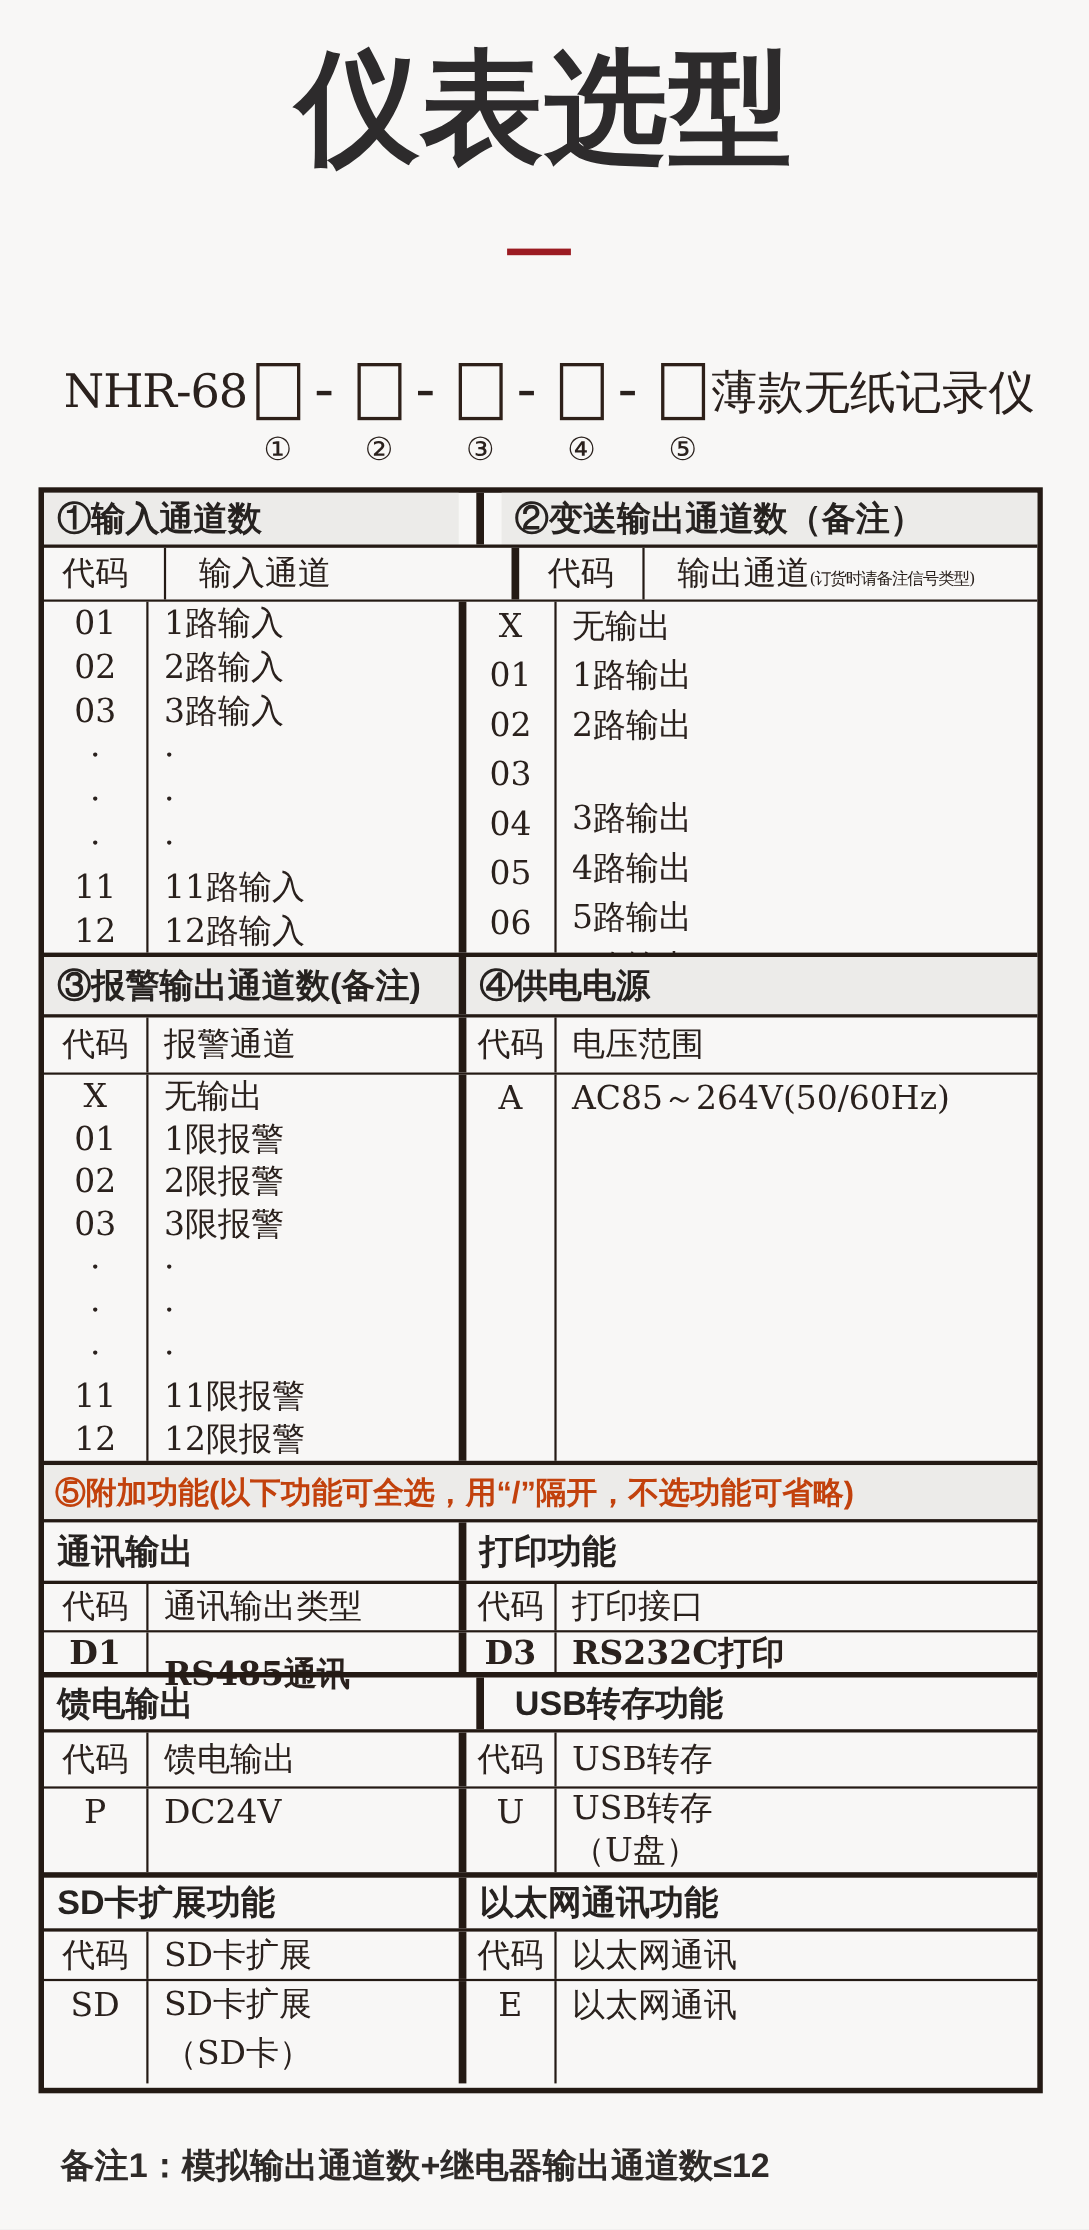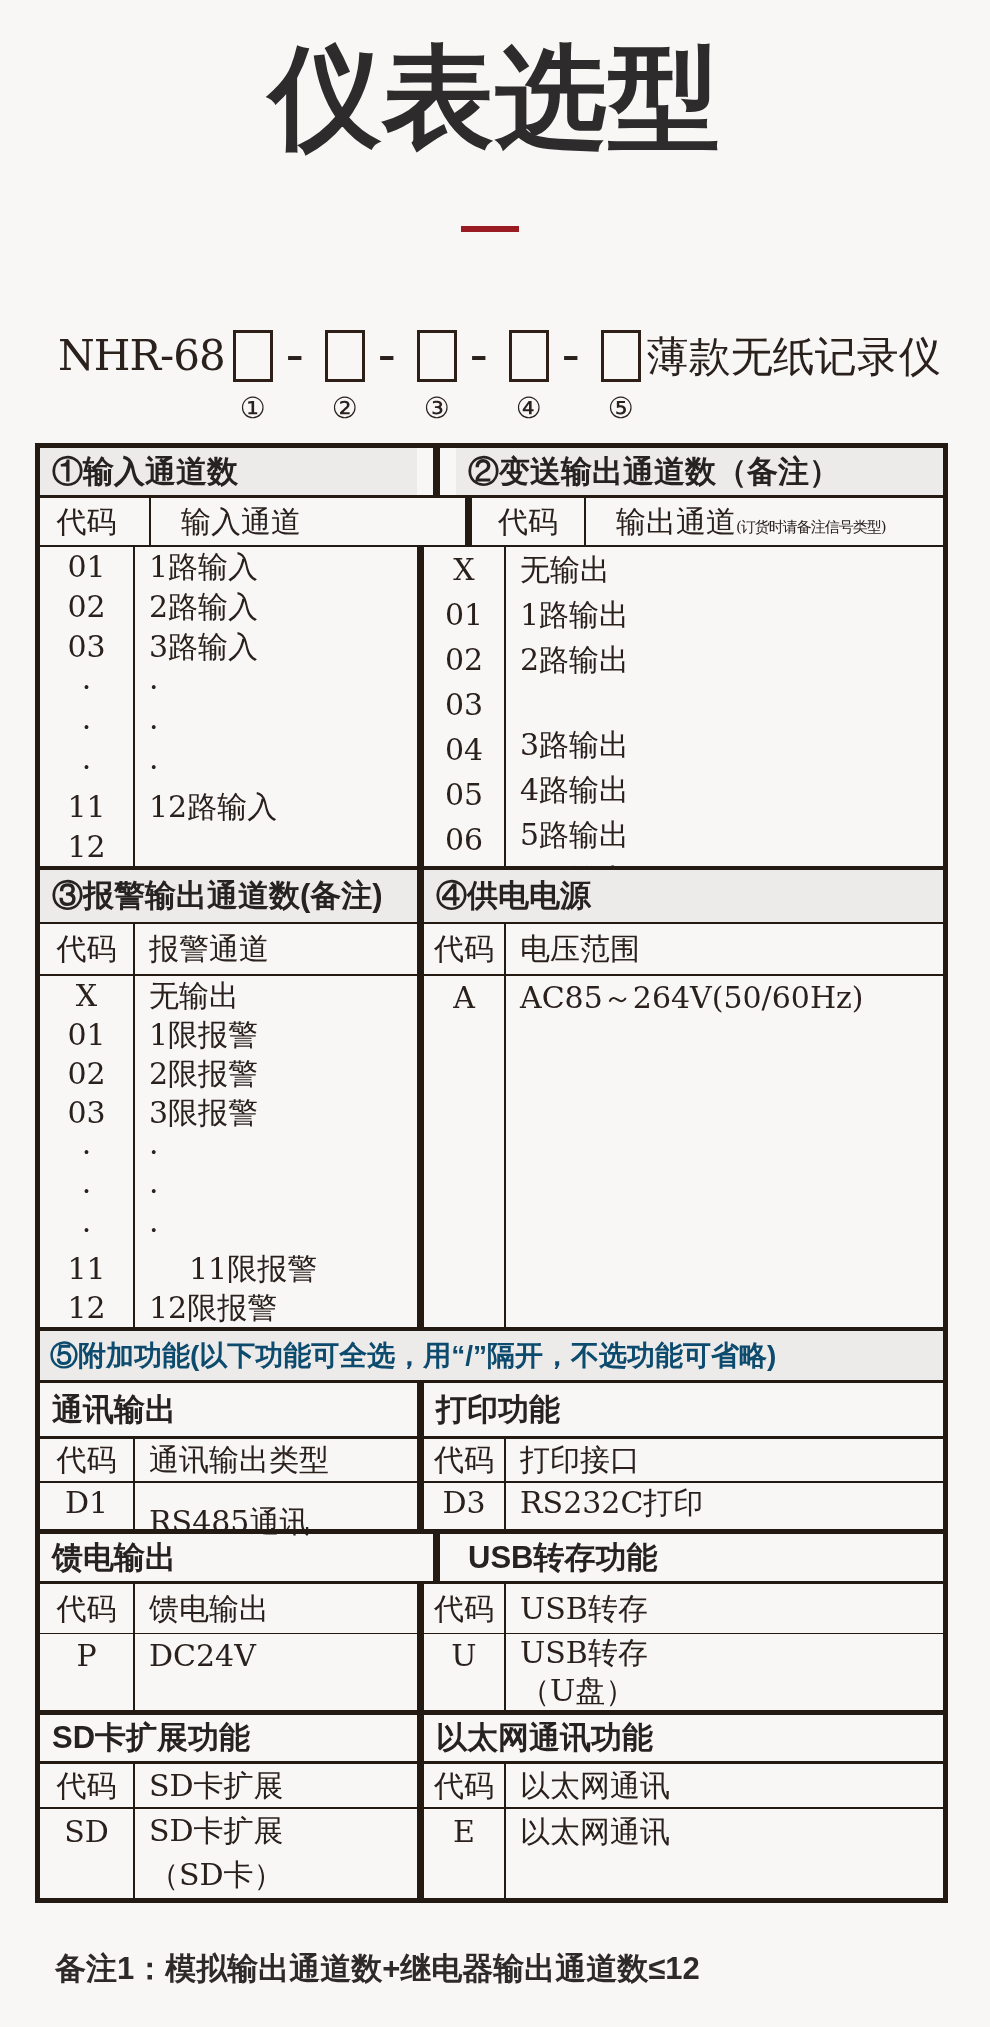--- a/index.html
+++ b/index.html
@@ -51,32 +51,32 @@
   .sechdr{
     font-family:"Liberation Sans", sans-serif;font-weight:700;font-size:31px;
     padding-left:12px;color:#262220;white-space:nowrap;
   }
   .h47{height:47px;line-height:47px;gap:16px;}
   .h49{height:49px;line-height:49px;}
   .h50{height:50px;line-height:50px;}
   .h52{height:52px;line-height:52px;}
   .h53{height:53px;line-height:53px;}
   .h42{height:42px;line-height:42px;}
-  .h40{height:46px;line-height:40px;}
+  .h40{height:36px;line-height:40px;font-weight:bold;}
   .h43{height:43px;line-height:43px;}
   .h46v{height:46px;line-height:46px;}
   .body1{height:319px;}
   .body2{height:351px;}
   .val2{height:76px;}
   .val3{height:93px;}
   .cellfont{font-size:30px;}
   .note-small{font-size:15px;letter-spacing:-1px;}
   .fivehdr{
     font-family:"Liberation Sans", sans-serif;font-weight:700;font-size:28px;
-    padding-left:10px;white-space:nowrap;color:#0c4a6e;flex:1;
+    padding-left:10px;white-space:nowrap;color:#c2410c;flex:1;
   }
   .topline{align-self:flex-start;}
   .lh44{line-height:44px;}
   .lh46{line-height:46px;}
   .ln{white-space:nowrap;}
   
   .footnote{
     position:absolute;left:55px;top:1948px;
     font-family:"Liberation Sans", sans-serif;font-weight:700;
     font-size:31px;color:#2e2a28;white-space:nowrap;
@@ -151,20 +151,21 @@
           <div class="ln" style="line-height: 40px;">12</div>
         </div>
       <div class="vd"></div>
       <div class="cd1">
           <div class="ln" style="line-height: 40px;">1路输入</div>
           <div class="ln" style="line-height: 40px;">2路输入</div>
           <div class="ln" style="line-height: 40px;">3路输入</div>
           <div class="ln" style="line-height: 40px;">·</div>
           <div class="ln" style="line-height: 40px;">·</div>
           <div class="ln" style="line-height: 40px;">·</div>
+          <div class="ln" style="line-height: 40px;">11路输入</div>
           <div class="ln" style="line-height: 40px;">12路输入</div>
         </div>
       <div class="cdiv"></div>
       <div class="cc2">
           <div class="ln" style="line-height: 45px;">X</div>
           <div class="ln" style="line-height: 45px;">01</div>
           <div class="ln" style="line-height: 45px;">02</div>
           <div class="ln" style="line-height: 45px;">03</div>
           <div class="ln" style="line-height: 45px;">04</div>
           <div class="ln" style="line-height: 45px;">05</div>
@@ -215,21 +216,21 @@
         </div>
       <div class="vd"></div>
       <div class="cd1">
           <div class="ln" style="line-height: 39px;">无输出</div>
           <div class="ln" style="line-height: 39px;">1限报警</div>
           <div class="ln" style="line-height: 39px;">2限报警</div>
           <div class="ln" style="line-height: 39px;">3限报警</div>
           <div class="ln" style="line-height: 39px;">·</div>
           <div class="ln" style="line-height: 39px;">·</div>
           <div class="ln" style="line-height: 39px;">·</div>
-          <div class="ln" style="line-height: 39px; margin-left: 40px;">11限报警</div>
+          <div class="ln" style="line-height: 39px;">11限报警</div>
           <div class="ln" style="line-height: 39px;">12限报警</div>
         </div>
       <div class="cdiv"></div>
       <div class="cc2 lh44 topline">A</div>
       <div class="vd"></div>
       <div class="cd2 lh44">AC85～264V(50/60Hz)</div>
     </div>
     <div class="hl hl4"></div>
 
     <div class="band h49">

